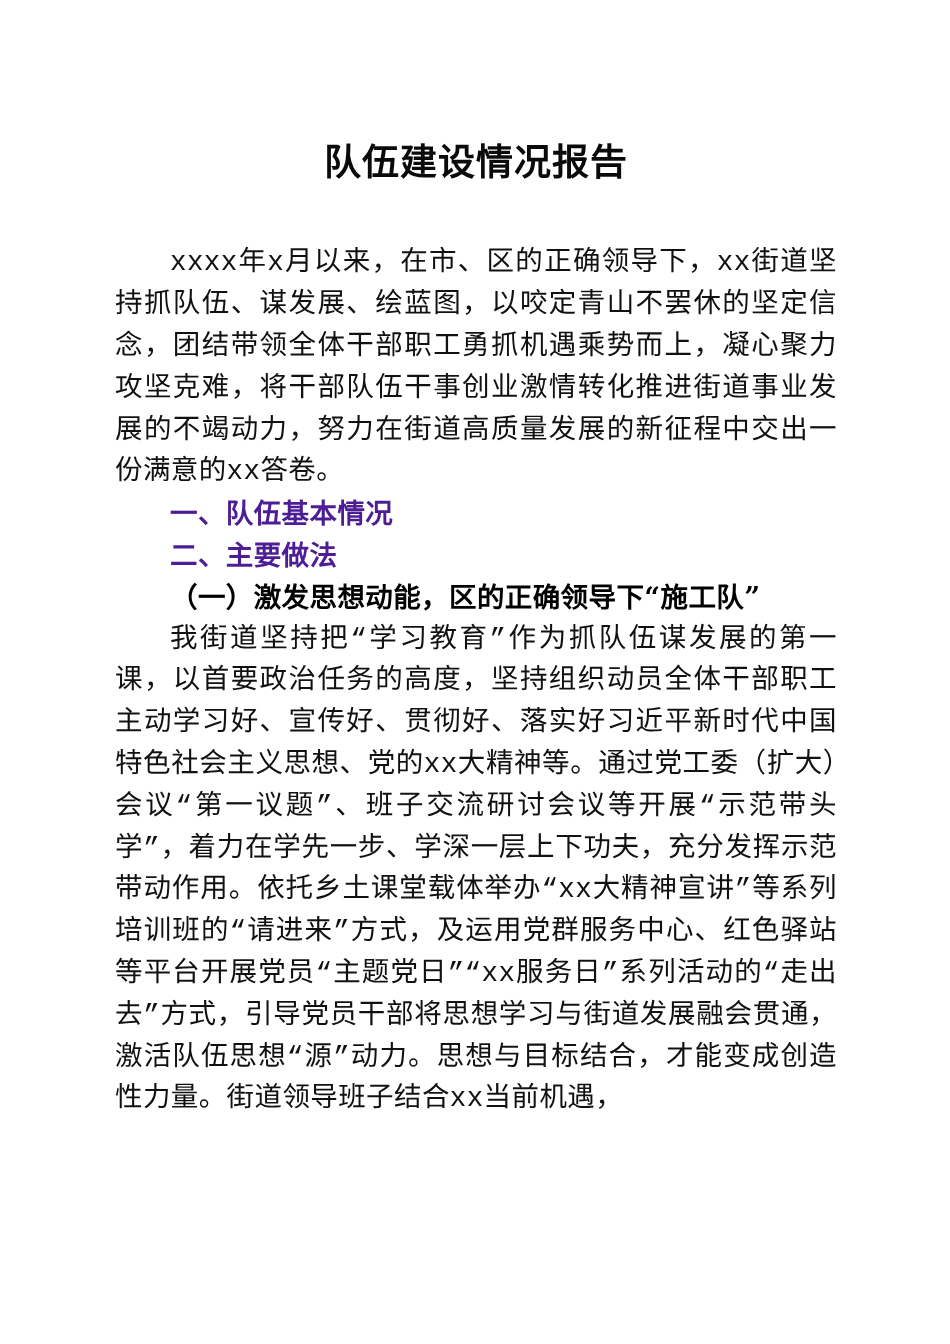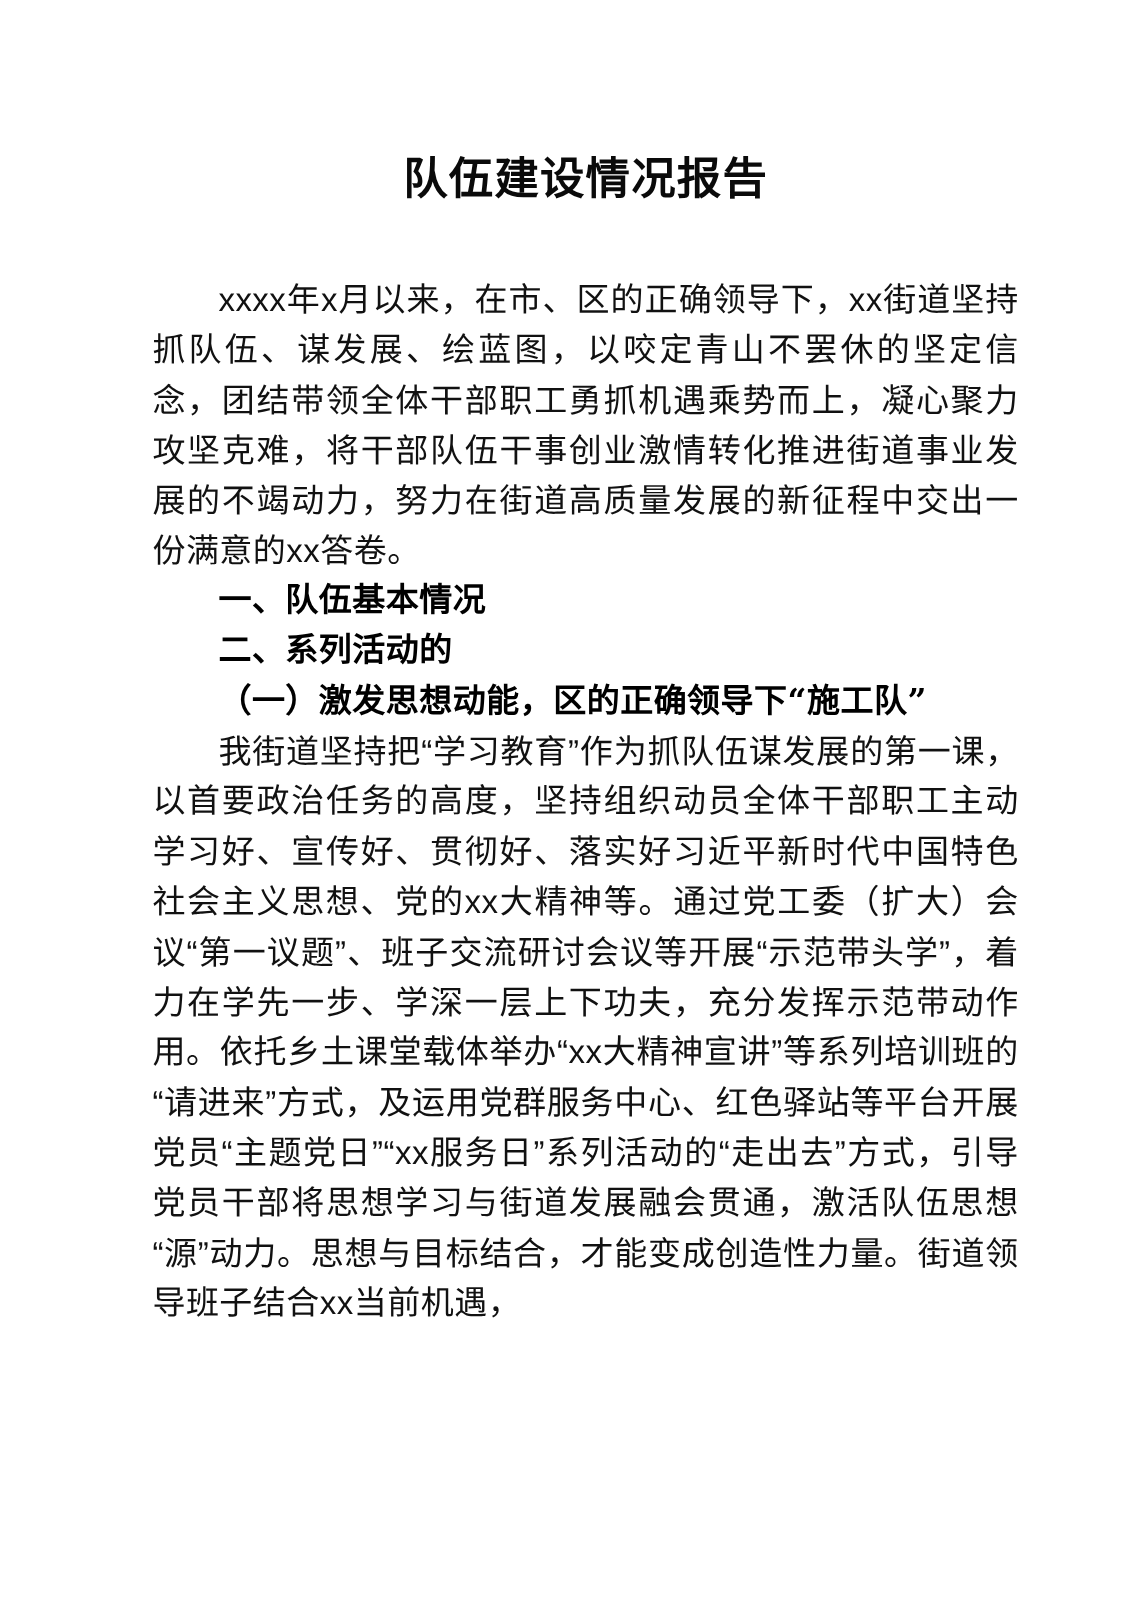--- a/index.html
+++ b/index.html
@@ -17,23 +17,22 @@
     margin: 0 auto;
     overflow: hidden;
     box-sizing: border-box;
     font-family: "DejaVu Serif", "Liberation Serif", serif;
     color: #000000;
   }
 
   .page-body {
     position: absolute;
     left: 115px;
-    top: 0;
+    top: 13px;
     width: 722px;
-    margin-left: 12px;
   }
 
   
   .doc-title {
     font-family: "DejaVu Sans", "Liberation Sans", sans-serif;
     font-weight: 700;
     font-size: 37px;
     line-height: 1.2;
     text-align: center;
     letter-spacing: 1px;
@@ -42,42 +41,42 @@
     color: #0a0a0a;
   }
 
   
   .lead-gap {
     height: 57px;
   }
 
   
   .para {
-    font-family: Liberation Sans, sans-serif;
+    font-family: Liberation Mono, monospace;
     font-size: 27.5px;
     line-height: 41.8px;
     text-align: justify;
     text-justify: inter-ideograph;
     text-indent: 2em;
     margin: 0;
     letter-spacing: 0.4px;
     word-break: break-all;
     color: #111111;
   }
 
   
   .heading-1 {
     font-family: "DejaVu Sans", "Liberation Sans", sans-serif;
     font-weight: 700;
     font-size: 27.5px;
     line-height: 41.8px;
     text-indent: 2em;
     margin: 0;
     letter-spacing: 0.4px;
-    color: #000000;
+    color: #4c1d95;
   }
 
   
   .heading-2 {
     font-family: "DejaVu Serif", "Liberation Serif", serif;
     font-weight: 700;
     font-size: 27.5px;
     line-height: 41.8px;
     text-indent: 2em;
     margin: 0;
@@ -98,20 +97,20 @@
 
     <h1 class="doc-title">队伍建设情况报告</h1>
 
     <div class="lead-gap"></div>
 
     <p class="para">xxxx年x月以来，在市、区的正确领导下，xx街道坚持抓队伍、谋发展、绘蓝图，以咬定青山不罢休的坚定信念，团结带领全体干部职工勇抓机遇乘势而上，凝心聚力攻坚克难，将干部队伍干事创业激情转化推进街道事业发展的不竭动力，努力在街道高质量发展的新征程中交出一份满意的xx答卷。</p>
 
     <p class="heading-1">一、队伍基本情况</p>
 
 
-    <p class="heading-1">二、系列活动的</p>
+    <p class="heading-1">二、主要做法</p>
 
     <p class="heading-2">（一）激发思想动能，区的正确领导下“施工队”</p>
 
     <p class="para para-clip">我街道坚持把“学习教育”作为抓队伍谋发展的第一课，以首要政治任务的高度，坚持组织动员全体干部职工主动学习好、宣传好、贯彻好、落实好习近平新时代中国特色社会主义思想、党的xx大精神等。通过党工委（扩大）会议“第一议题”、班子交流研讨会议等开展“示范带头学”，着力在学先一步、学深一层上下功夫，充分发挥示范带动作用。依托乡土课堂载体举办“xx大精神宣讲”等系列培训班的“请进来”方式，及运用党群服务中心、红色驿站等平台开展党员“主题党日”“xx服务日”系列活动的“走出去”方式，引导党员干部将思想学习与街道发展融会贯通，激活队伍思想“源”动力。思想与目标结合，才能变成创造性力量。街道领导班子结合xx当前机遇，</p>
 
   </div>
 </div>
 
 </body></html>

